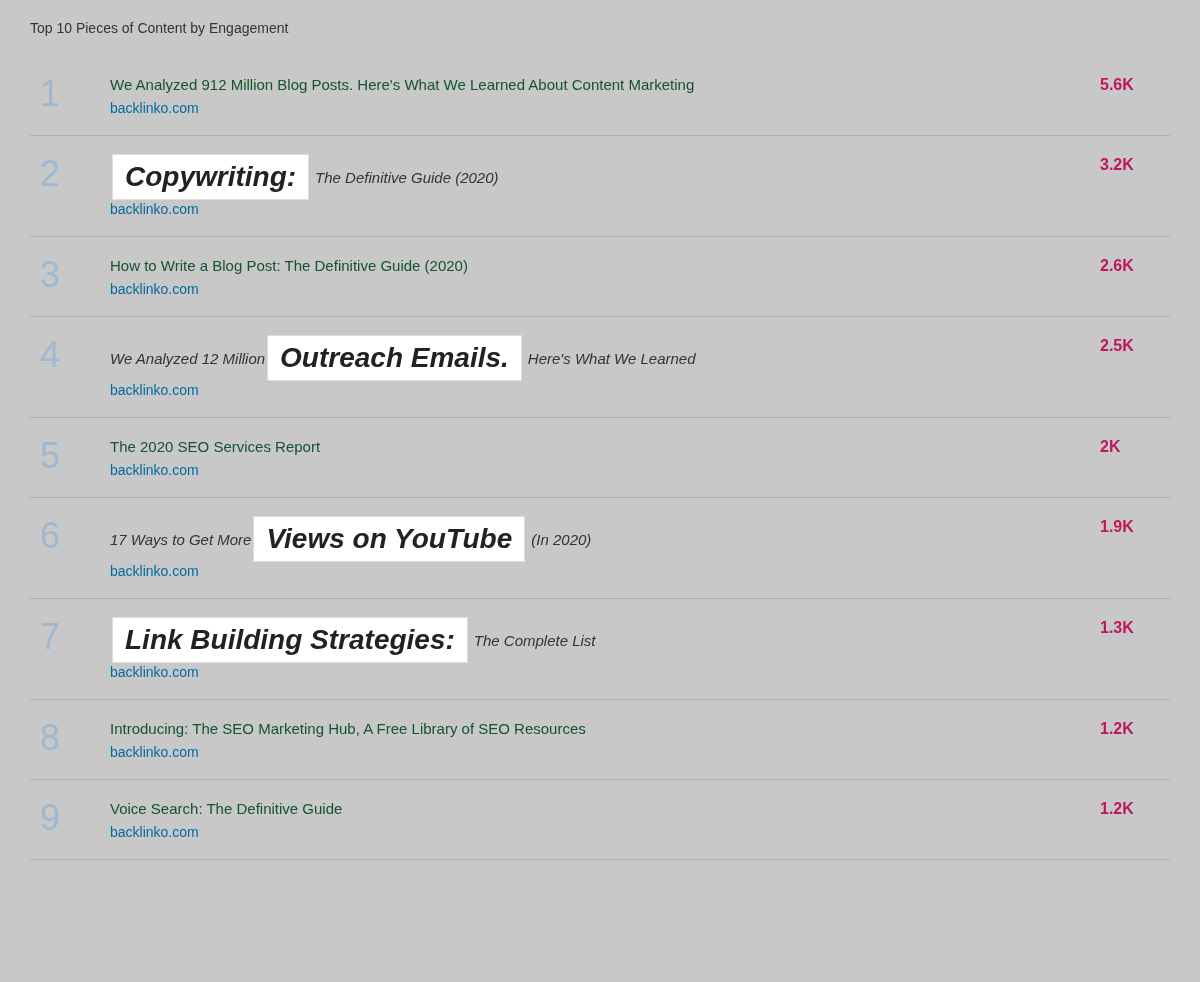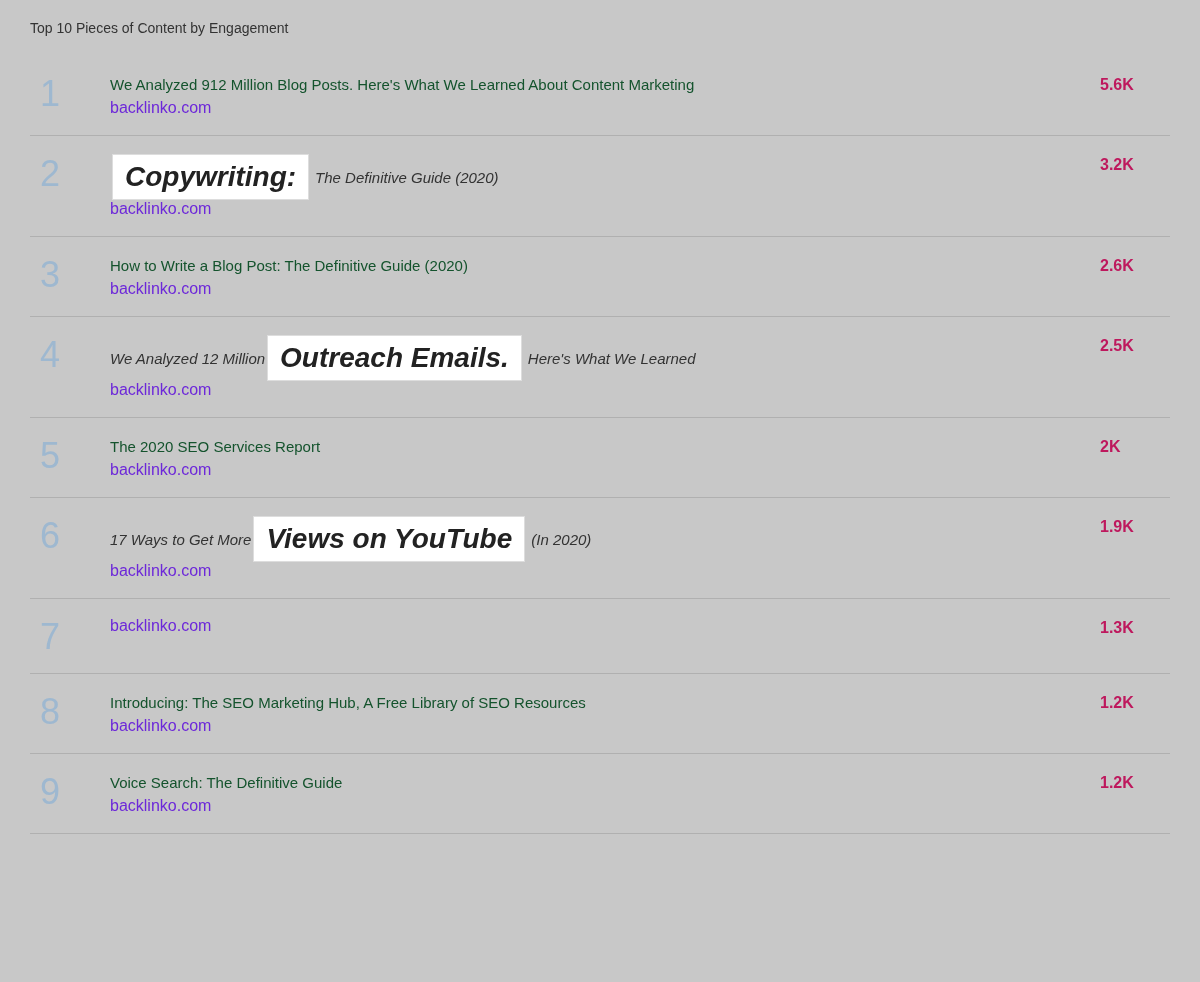--- a/index.html
+++ b/index.html
@@ -51,22 +51,22 @@
     }
 
     .item-title {
       font-size: 15px;
       color: #14532d;
       line-height: 1.4;
       margin-bottom: 4px;
     }
 
     .item-domain {
-      font-size: 16px;
-      color: #6d28d9;
+      font-size: 14px;
+      color: #0369a1;
       text-decoration: none;
     }
 
     .item-count {
       font-size: 16px;
       font-weight: bold;
       color: #be185d;
       min-width: 60px;
       flex-shrink: 0;
       padding-top: 2px;
@@ -163,20 +163,24 @@
           <span style="font-size:15px; color:#333; margin-left:4px;"> (In 2020)</span>
         </div>
         <a class="item-domain">backlinko.com</a>
       </div>
       <div class="item-count">1.9K</div>
     </div>
 
     <div class="list-item">
       <div class="item-number">7</div>
       <div class="item-content">
+        <div class="item-title-row">
+          <span class="highlight-box">Link Building Strategies:</span>
+          <span style="font-size:15px; color:#333; margin-left:4px;"> The Complete List</span>
+        </div>
         <a class="item-domain">backlinko.com</a>
       </div>
       <div class="item-count">1.3K</div>
     </div>
 
     <div class="list-item">
       <div class="item-number">8</div>
       <div class="item-content">
         <div class="item-title">Introducing: The SEO Marketing Hub, A Free Library of SEO Resources</div>
         <a class="item-domain">backlinko.com</a>

